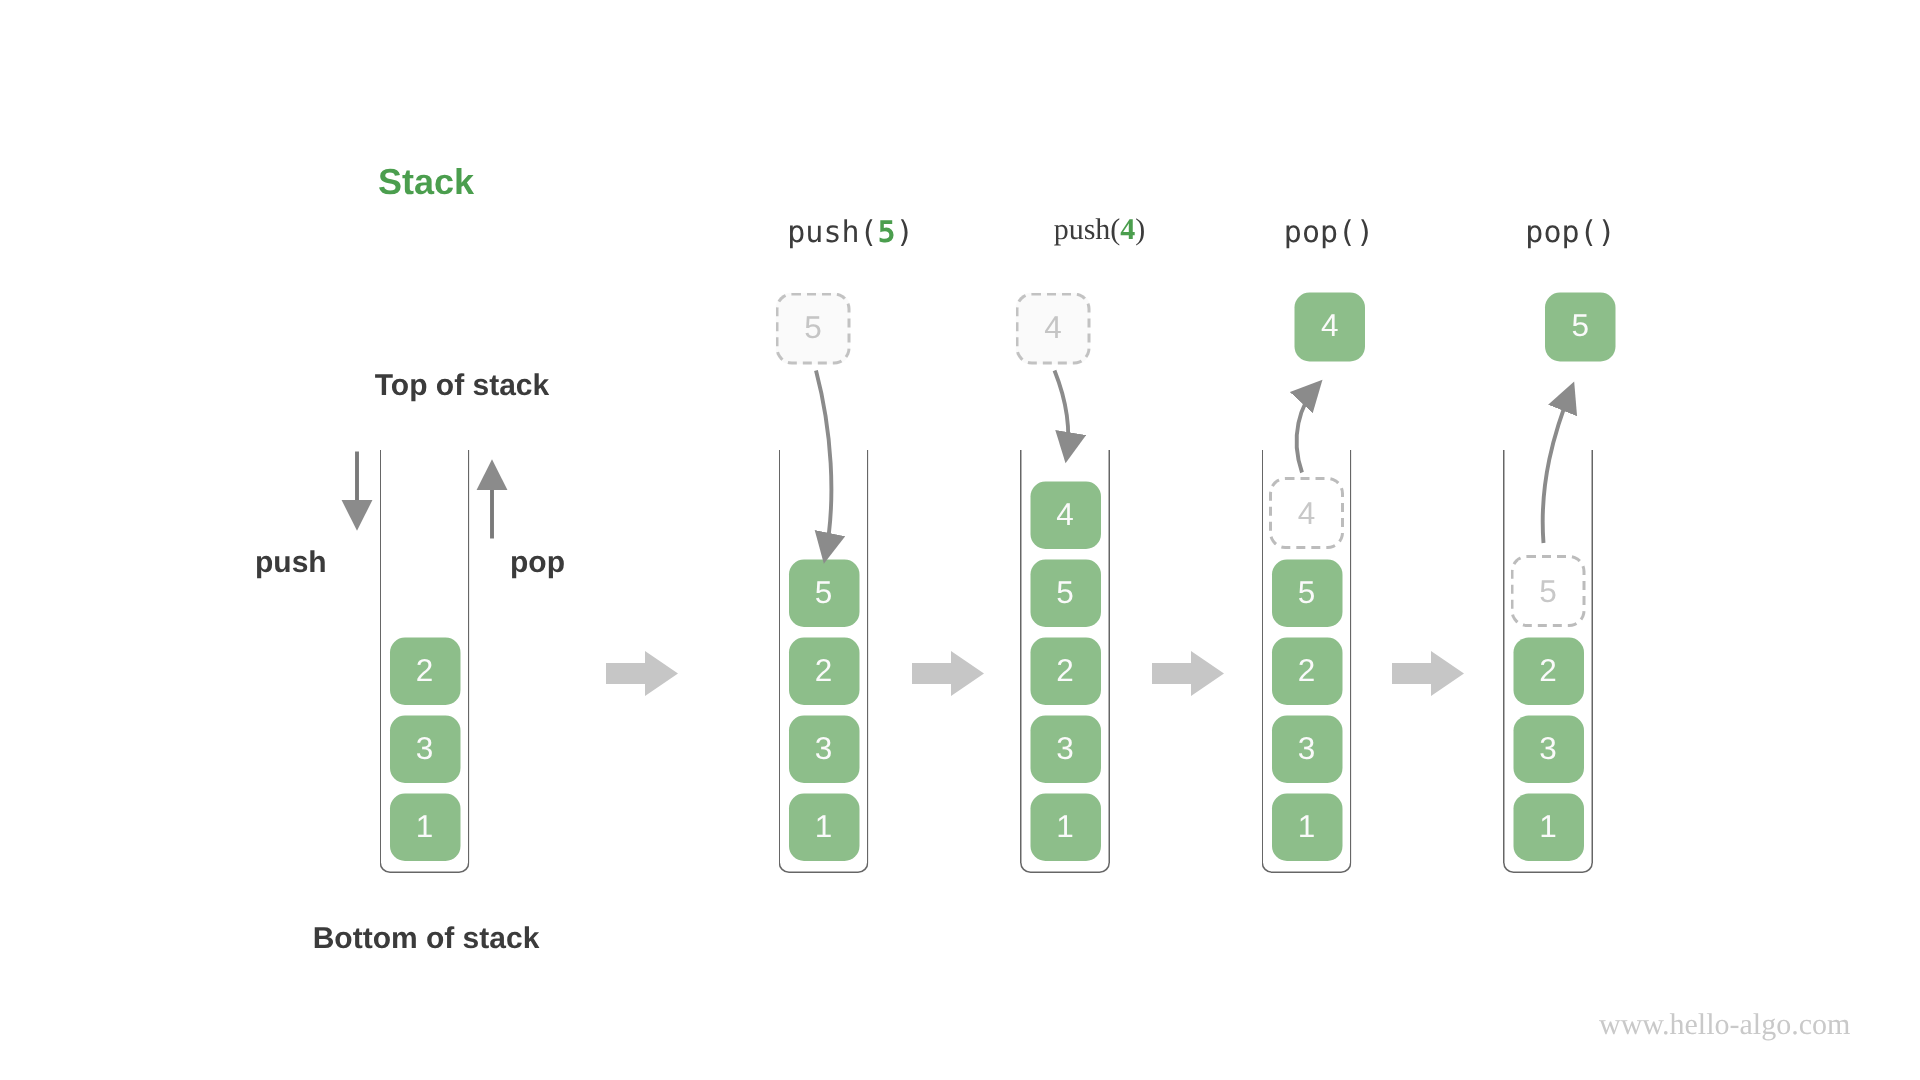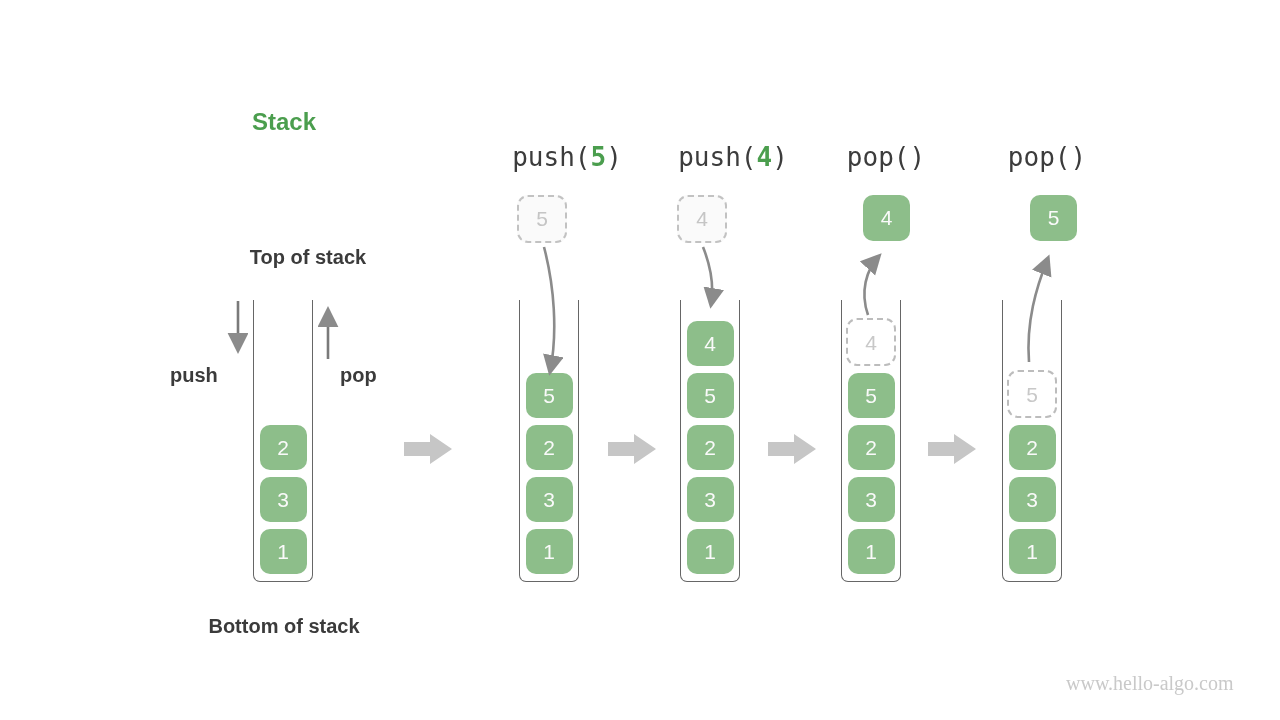--- a/index.html
+++ b/index.html
@@ -41,24 +41,24 @@
     display:flex; align-items:center; justify-content:center; flex:0 0 auto;
   }
   .block.ghost {
     background:#ffffff; border:2px dashed #bcbcbc; color:#c8c8c8;
     width:50px; height:48px; box-sizing:border-box; border-radius:11px;
   }
 
   
   .op-label {
     position:absolute; top:142px; transform:translateX(-50%);
-    font-family:"DejaVu Sans Mono", monospace; font-size:26px; color:#3c3c3c; white-space:nowrap;
+    font-family:"DejaVu Sans Mono", monospace; font-size:20px; color:#3c3c3c; white-space:nowrap;
   }
   .op-label .arg { color:#4b9e4e; font-weight:bold; }
-  .op-label.o2 { left:567px; } .op-label.o3 { left:733px; }
+  .op-label.o2 { left:567px; } .op-label.o3 { left:733px;font-family:Liberation Serif, serif; }
   .op-label.o4 { left:886px; } .op-label.o5 { left:1047px; }
 
   
   .float-box {
     position:absolute; top:195px; box-sizing:border-box;
     display:flex; align-items:center; justify-content:center;
     font-size:21px; border-radius:11px;
   }
   .float-box.dashed {
     width:50px; height:48px; border:2px dashed #c2c2c2; background:#fafafa; color:#c5c5c5;

